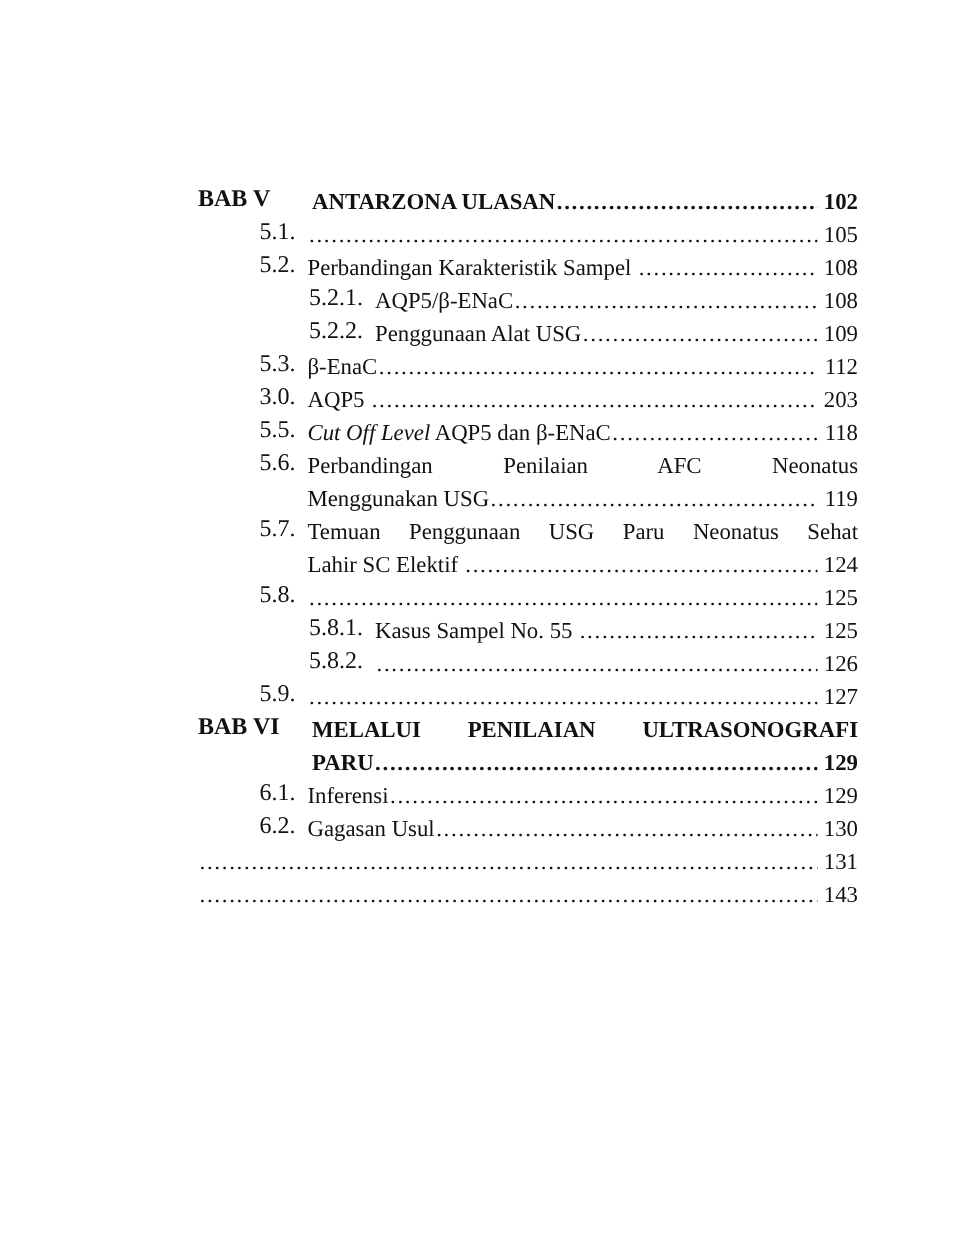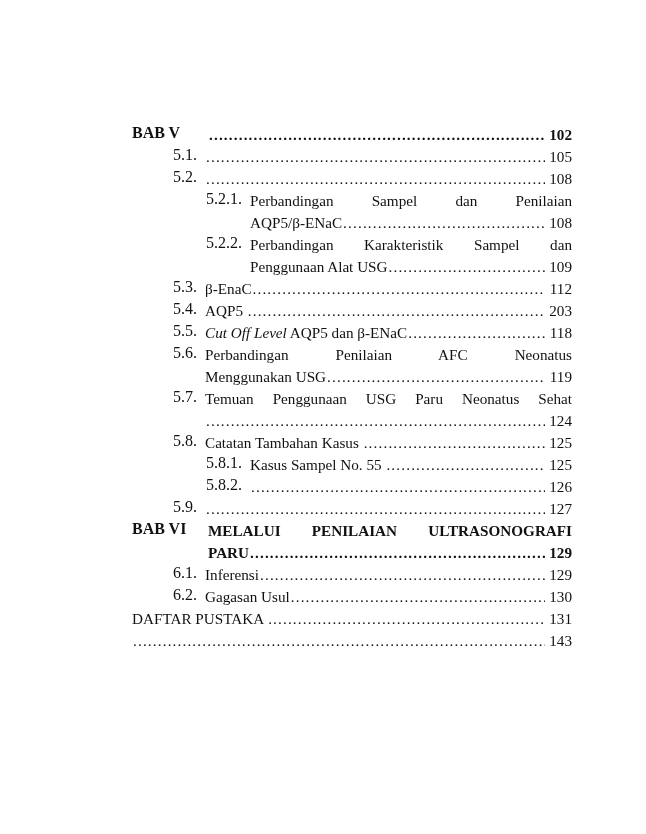--- a/index.html
+++ b/index.html
@@ -115,77 +115,77 @@
 </head>
 <body>
 
 <div class="page">
 
   <div class="toc" id="toc-root">
       <div class="entry">
         <span class="num num-bab">BAB V</span>
         <div class="body body-bab bold">
           <div class="lastline">
+            <span class="txt">ANTARZONA ULASAN</span>
             <span class="leader">........................................................................................................................................................................................................</span>
             <span class="pg">102</span>
           </div>
         </div>
       </div>
       <div class="entry">
         <span class="num num-l2">5.1.</span>
         <div class="body body-l2">
           <div class="lastline">
             <span class="leader">........................................................................................................................................................................................................</span>
             <span class="pg">105</span>
           </div>
         </div>
       </div>
       <div class="entry">
         <span class="num num-l2">5.2.</span>
         <div class="body body-l2">
           <div class="lastline">
+            <span class="txt">Perbandingan Karakteristik Sampel </span>
             <span class="leader">........................................................................................................................................................................................................</span>
             <span class="pg">108</span>
           </div>
         </div>
       </div>
       <div class="entry">
         <span class="num num-l3">5.2.1.</span>
         <div class="body body-l3">
-          <span class="jline-block">Perbandingan Sampel dan Penilaian</span>
           <div class="lastline">
             <span class="txt">AQP5/β-ENaC</span>
             <span class="leader">........................................................................................................................................................................................................</span>
             <span class="pg">108</span>
           </div>
         </div>
       </div>
       <div class="entry">
         <span class="num num-l3">5.2.2.</span>
         <div class="body body-l3">
-          <span class="jline-block">Perbandingan Karakteristik Sampel dan</span>
           <div class="lastline">
             <span class="txt">Penggunaan Alat USG</span>
             <span class="leader">........................................................................................................................................................................................................</span>
             <span class="pg">109</span>
           </div>
         </div>
       </div>
       <div class="entry">
         <span class="num num-l2">5.3.</span>
         <div class="body body-l2">
           <div class="lastline">
             <span class="txt">β-EnaC</span>
             <span class="leader">........................................................................................................................................................................................................</span>
             <span class="pg">112</span>
           </div>
         </div>
       </div>
       <div class="entry">
-        <span class="num num-l2">5.4.</span>
+        <span class="num num-l2">3.0.</span>
         <div class="body body-l2">
           <div class="lastline">
             <span class="txt">AQP5 </span>
             <span class="leader">........................................................................................................................................................................................................</span>
             <span class="pg">203</span>
           </div>
         </div>
       </div>
       <div class="entry">
         <span class="num num-l2">5.5.</span>
@@ -206,30 +206,30 @@
             <span class="leader">........................................................................................................................................................................................................</span>
             <span class="pg">119</span>
           </div>
         </div>
       </div>
       <div class="entry">
         <span class="num num-l2">5.7.</span>
         <div class="body body-l2">
           <span class="jline-block">Temuan Penggunaan USG Paru Neonatus Sehat</span>
           <div class="lastline">
+            <span class="txt">Lahir SC Elektif </span>
             <span class="leader">........................................................................................................................................................................................................</span>
             <span class="pg">124</span>
           </div>
         </div>
       </div>
       <div class="entry">
         <span class="num num-l2">5.8.</span>
         <div class="body body-l2">
           <div class="lastline">
-            <span class="txt">Catatan Tambahan Kasus </span>
             <span class="leader">........................................................................................................................................................................................................</span>
             <span class="pg">125</span>
           </div>
         </div>
       </div>
       <div class="entry">
         <span class="num num-l3">5.8.1.</span>
         <div class="body body-l3">
           <div class="lastline">
             <span class="txt">Kasus Sampel No. 55 </span>
@@ -283,21 +283,20 @@
           <div class="lastline">
             <span class="txt">Gagasan Usul</span>
             <span class="leader">........................................................................................................................................................................................................</span>
             <span class="pg">130</span>
           </div>
         </div>
       </div>
       <div class="entry">
         <div class="body body-top">
           <div class="lastline">
-            <span class="txt">DAFTAR PUSTAKA </span>
             <span class="leader">........................................................................................................................................................................................................</span>
             <span class="pg">131</span>
           </div>
         </div>
       </div>
       <div class="entry">
         <div class="body body-top">
           <div class="lastline">
             <span class="leader">........................................................................................................................................................................................................</span>
             <span class="pg">143</span>

